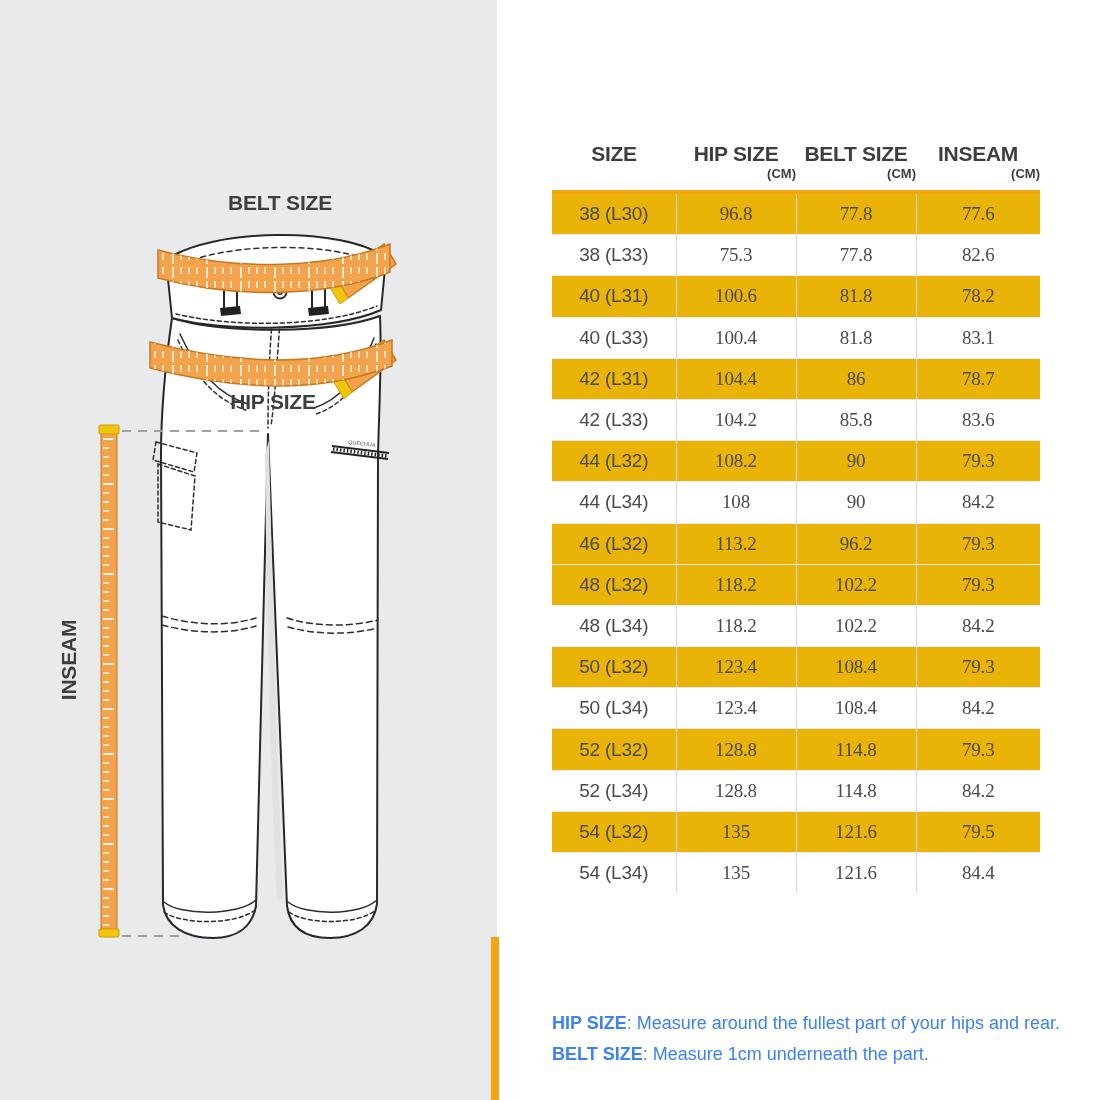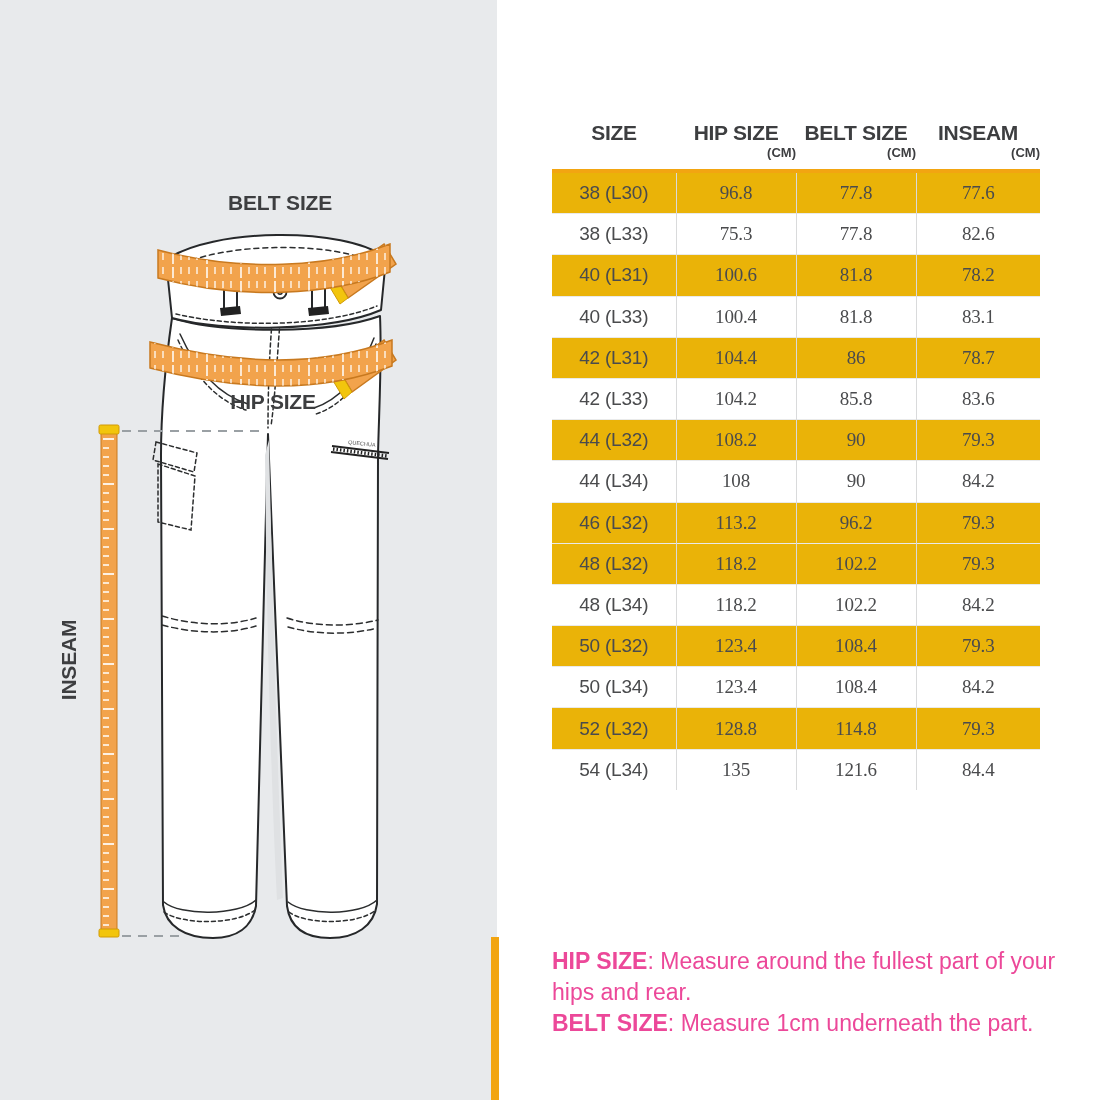--- a/index.html
+++ b/index.html
@@ -14,35 +14,35 @@
   .diagram-label{position:absolute;font-weight:bold;font-size:21px;color:#3d3e40;
                  letter-spacing:-0.2px;white-space:nowrap;transform:translate(-50%,0);}
   .label-belt{left:280px;top:191px;}
   .label-hip{left:273px;top:390px;}
   .label-inseam{left:69px;top:660px;transform:translate(-50%,-50%) rotate(-90deg);}
 
   
   .accent-bar{position:absolute;left:491px;top:937px;width:8px;height:163px;background:#F2A511;}
 
   
-  .table-wrap{position:absolute;left:552px;top:121px;width:488px;}
+  .table-wrap{position:absolute;left:552px;top:142px;width:488px;}
   table.size-table{width:100%;border-collapse:collapse;table-layout:fixed;}
   .size-table col.c1,.size-table col.c4{width:124px;}
   .size-table col.c2,.size-table col.c3{width:120px;}
   .size-table thead th{padding:0 0 8px 0;vertical-align:top;border-bottom:4px solid #F2A511;}
   .h-label{font-weight:bold;font-size:21px;color:#3d3e40;letter-spacing:-0.3px;line-height:24px;text-align:center;}
   .h-unit{font-weight:bold;font-size:13px;color:#3d3e40;line-height:16px;text-align:right;}
   .size-table tbody td{height:38.2px;text-align:center;vertical-align:middle;
         font-size:19px;color:#4a4b4d;letter-spacing:-0.2px;}
   .size-table tbody td + td{border-left:1px solid #d9dadb;font-family:Liberation Serif, serif;}
   .size-table tbody tr + tr td{border-top:1px solid #e9eaea;}
   .size-table tbody tr.alt{background:#eab308;}
 
   
-  .notes{position:absolute;left:552px;top:946px;font-size:23px;color:#ec4899;line-height:31px;}
+  .notes{position:absolute;left:552px;top:1008px;font-size:18px;color:#3b82f6;line-height:31px;}
   .notes b{font-weight:bold;}
 </style>
 </head>
 <body>
 
 <div class="canvas">
 
   <div class="panel">
     <svg class="diagram-svg" width="497" height="1100" viewBox="0 0 497 1100">
       <defs>
@@ -266,20 +266,32 @@
             <td>108.4</td>
             <td>84.2</td>
           </tr>
           <tr class="alt">
             <td>52 (L32)</td>
             <td>128.8</td>
             <td>114.8</td>
             <td>79.3</td>
           </tr>
           <tr>
+            <td>52 (L34)</td>
+            <td>128.8</td>
+            <td>114.8</td>
+            <td>84.2</td>
+          </tr>
+          <tr class="alt">
+            <td>54 (L32)</td>
+            <td>135</td>
+            <td>121.6</td>
+            <td>79.5</td>
+          </tr>
+          <tr>
             <td>54 (L34)</td>
             <td>135</td>
             <td>121.6</td>
             <td>84.4</td>
           </tr>
         </tbody>
     </table>
   </div>
 
   <div class="notes">

